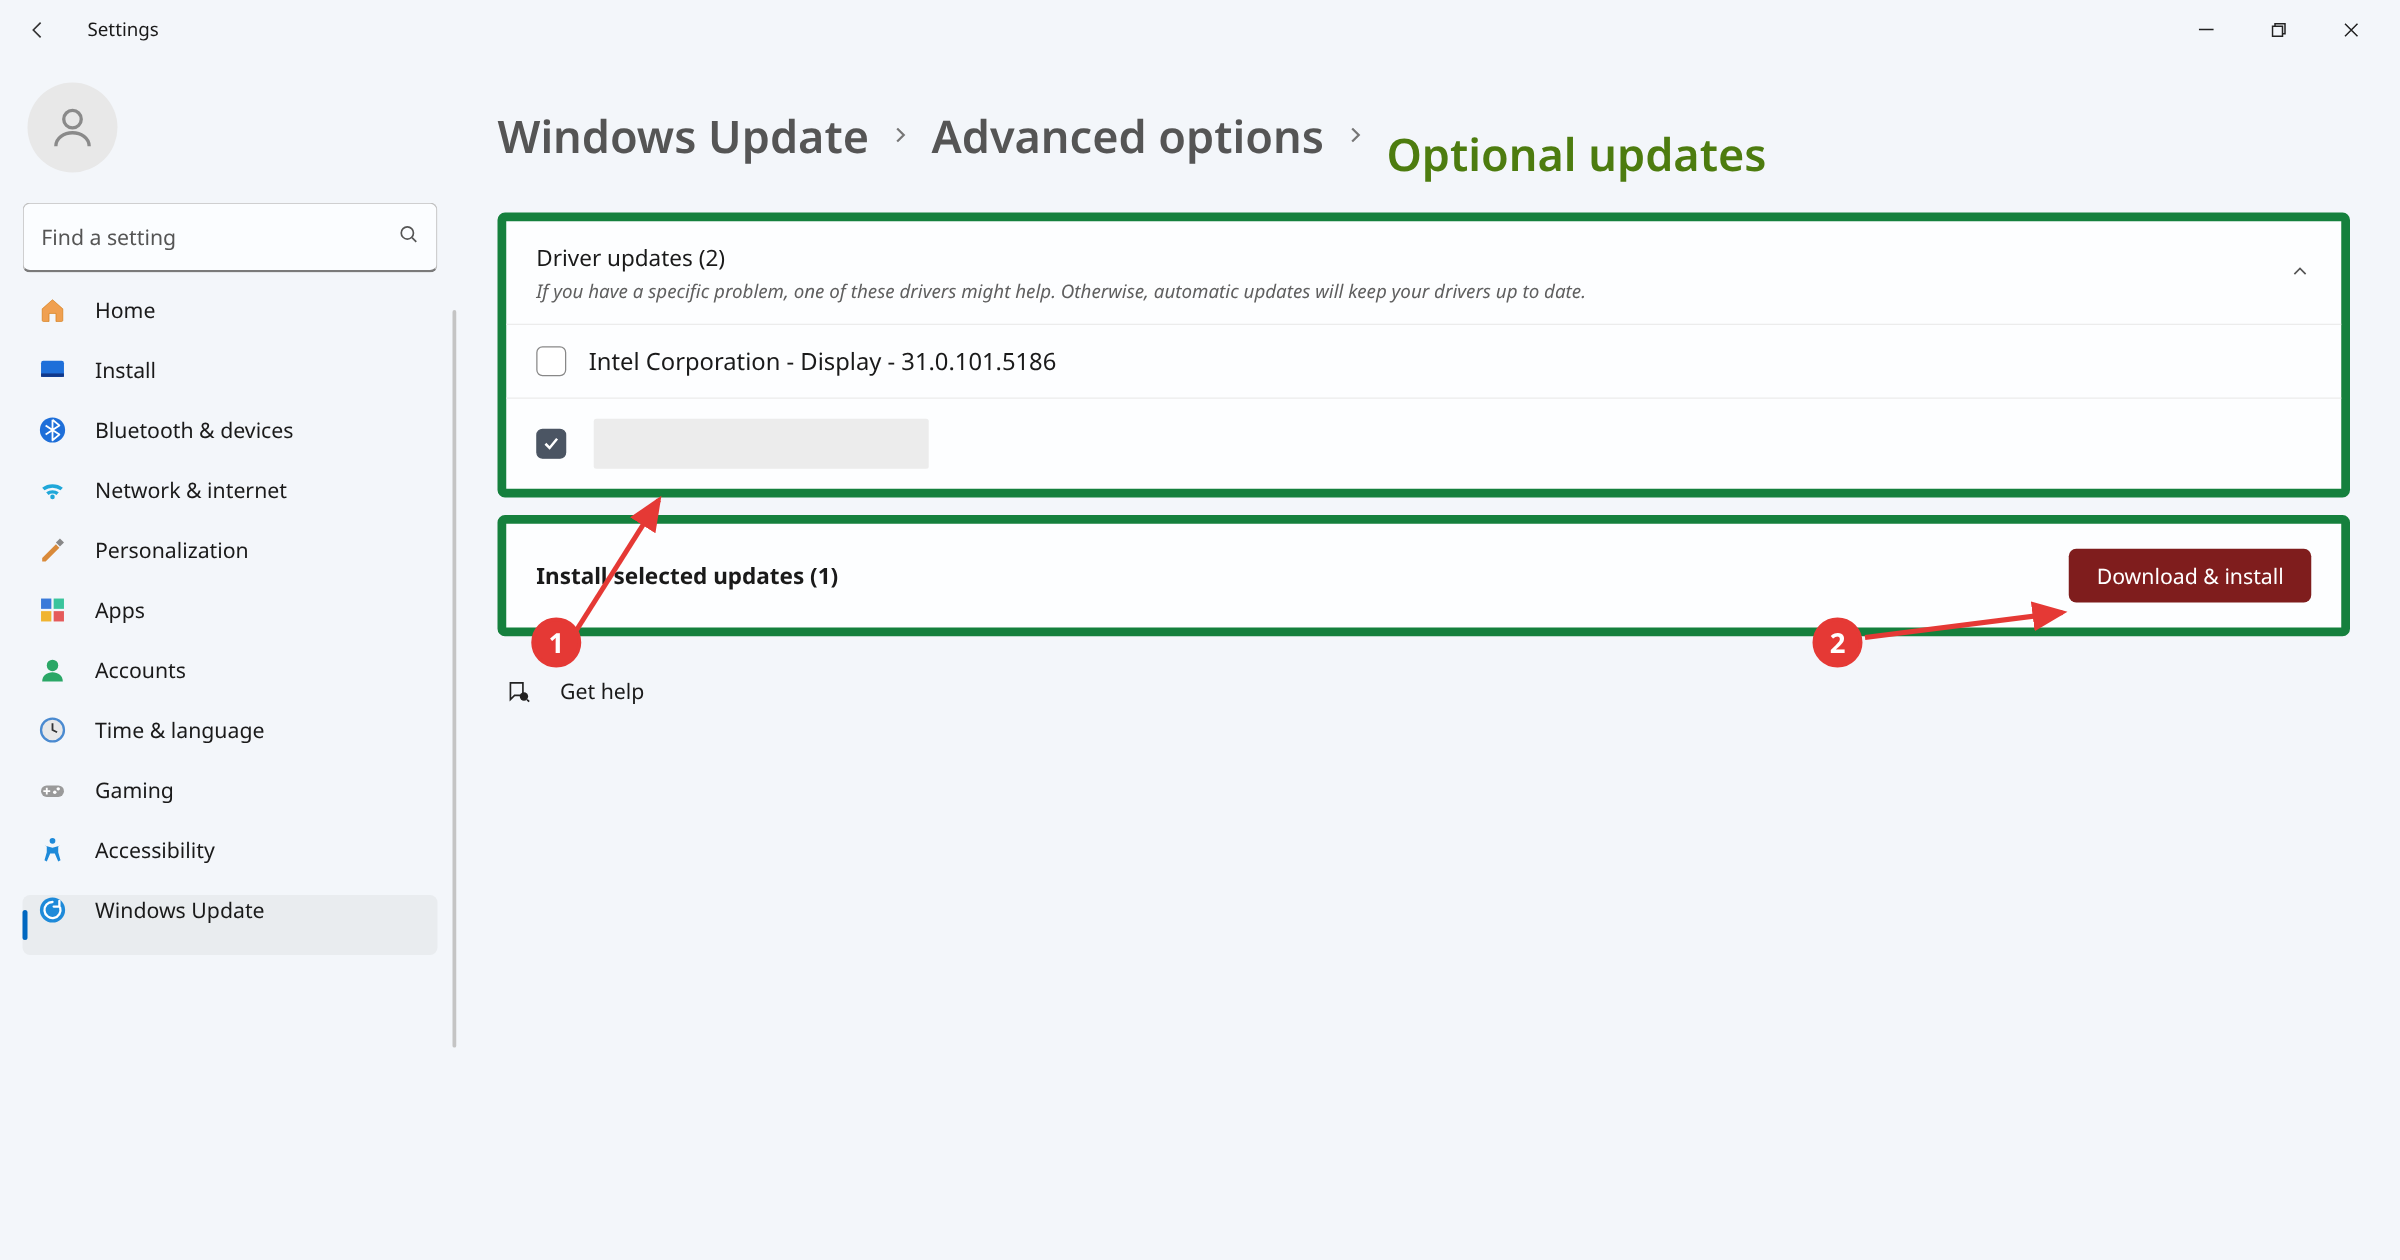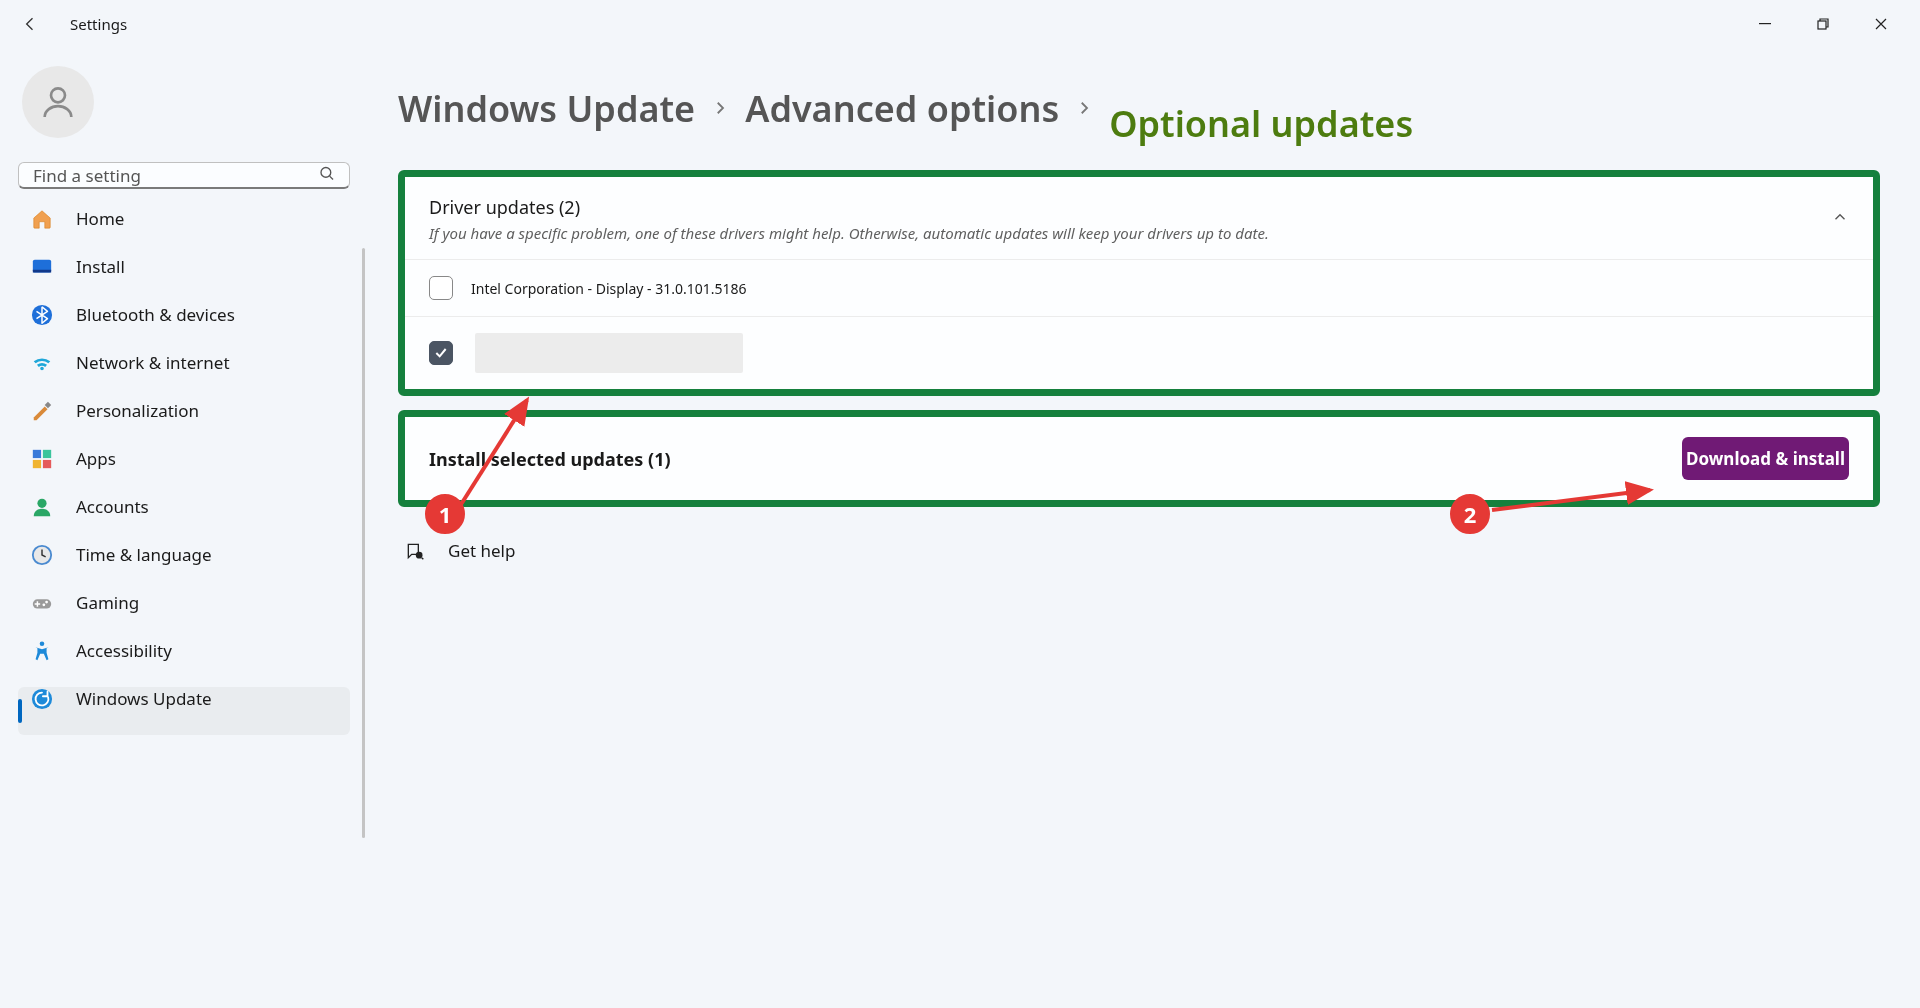--- a/index.html
+++ b/index.html
@@ -12,21 +12,21 @@
 .titlebar .win-controls { margin-left: auto; display: flex; gap: 0; }
 .titlebar .win-controls .wc { width: 58px; height: 40px; display: flex; align-items: center; justify-content: center; cursor: pointer; }
 
 
 .app { display: flex; height: calc(1008px - 48px); }
 
 
 .sidebar { width: 370px; padding-left: 18px; padding-right: 4px; display: flex; flex-direction: column; }
 .avatar { width: 72px; height: 72px; border-radius: 50%; background: #e8e8e8; display: flex; align-items: center; justify-content: center; margin: 18px 0 24px 4px; }
 .search-wrap { position: relative; width: 332px; margin-bottom: 18px; }
-.search { width: 100%; height: 27px; border: 1px solid #c0c0c0; border-bottom: 2px solid #7a7a7a; border-radius: 6px; background: #fbfdff; padding: 0 32px 0 14px; font-size: 17px; color: #333; outline: none; }
+.search { width: 100%; height: 56px; border: 1px solid #c0c0c0; border-bottom: 2px solid #7a7a7a; border-radius: 6px; background: #fbfdff; padding: 0 32px 0 14px; font-size: 17px; color: #333; outline: none; }
 .search::placeholder { color: #555; }
 .search-icon { position: absolute; right: 14px; top: 50%; transform: translateY(-50%); color: #555; }
 
 .nav { display: flex; flex-direction: column; gap: 0; }
 .nav-item { display: flex; align-items: flex-start; height: 48px; border-radius: 6px; padding-left: 12px; cursor: pointer; gap: 22px; font-size: 17px; color: #1a1a1a; width: 332px; }
 .nav-item.active { background: #e9ecef; position: relative; }
 .nav-item.active::before { content: ""; position: absolute; left: 0; top: 12px; bottom: 12px; width: 4px; background: #0067c0; border-radius: 2px; }
 .nav-item .icon { width: 24px; height: 24px; display: flex; align-items: center; justify-content: center; }
 
 
@@ -43,26 +43,26 @@
 .section-header { display: flex; align-items: center; padding: 18px 24px 16px 24px; }
 .section-header .text { flex: 1; }
 .section-header .st-title { font-size: 18px; color: #1a1a1a; margin-bottom: 4px; }
 .section-header .st-desc { font-size: 15px; color: #5f5f5f; font-style: italic; }
 .section-header .chev { color: #555; }
 
 .driver-row { display: flex; align-items: center; padding: 16px 24px; border-top: 1px solid #ececec; }
 .checkbox { width: 24px; height: 24px; border: 1.5px solid #888; border-radius: 5px; margin-right: 18px; background: #fff; display: flex; align-items: center; justify-content: center; flex-shrink: 0; cursor: pointer; }
 .checkbox.checked { background: #4b5563; border-color: #4b5563; }
 .checkbox.checked svg { stroke: #fff; }
-.driver-label { font-size: 14px; color: #1a1a1a; }
+.driver-label { font-size: 19px; color: #1a1a1a; }
 .redacted { width: 268px; height: 40px; background: #ececec; border-radius: 2px; margin-left: 4px; }
 
 .install-row { display: flex; align-items: center; padding: 20px 24px; }
 .install-row .label { font-size: 18px; color: #1a1a1a; flex: 1; font-weight: bold; }
-.dl-btn { background: #701a75; color: #fff; border: none; border-radius: 6px; padding: 10px 4px; font-size: 17px; cursor: pointer; font-weight: bold; }
+.dl-btn { background: #7f1d1d; color: #fff; border: none; border-radius: 6px; padding: 10px 22px; font-size: 17px; cursor: pointer; }
 
 .help-row { display: flex; align-items: center; gap: 22px; padding: 18px 6px; font-size: 17px; color: #1a1a1a; }
 .help-row .icon { width: 22px; height: 22px; display: flex; align-items: center; justify-content: center; }
 
 
 .balloon { width: 40px; height: 40px; border-radius: 50%; background: #e53935; color: #fff; font-size: 22px; font-weight: 700; display: flex; align-items: center; justify-content: center; border: 3px solid #e53935; box-shadow: 0 0 0 2px rgba(255,255,255,0.0); }
 .annot { position: absolute; z-index: 50; pointer-events: none; }
 .arrow-svg { position: absolute; z-index: 49; pointer-events: none; }
 
 </style>

